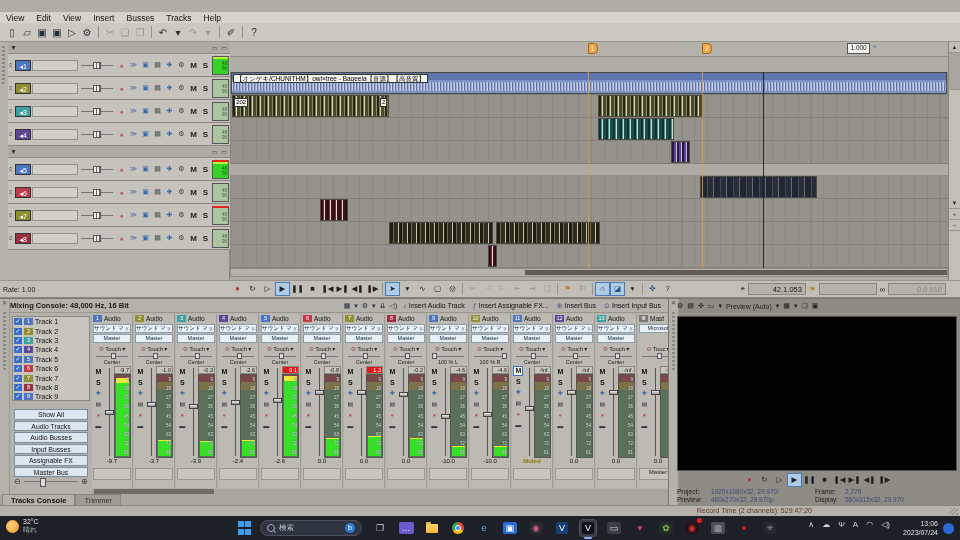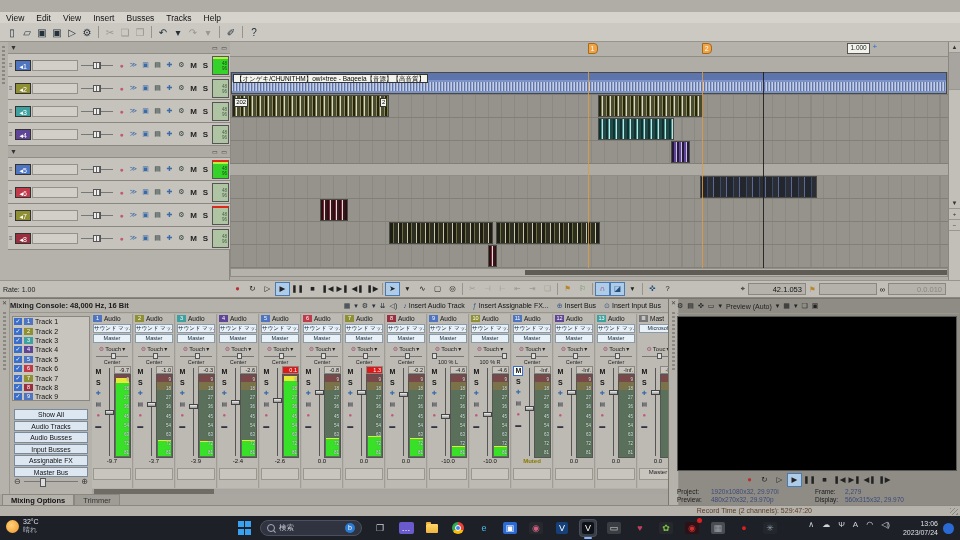--- a/index.html
+++ b/index.html
@@ -1188,21 +1188,21 @@
         </div>
       </div>
       <div class="st-db">0.0</div>
       <div class="st-scribble">Master</div>
     </div>
       </div>
     <div id="mx-hscroll">
         <i></i>
       </div>
     <div id="mx-tabs">
-        <span class="mx-tab active">Mixing Options</span>
+        <span class="mx-tab active">Tracks Console</span>
         <span class="mx-tab">Trimmer</span>
       </div>
   </div>
 
   <div id="preview">
     <div class="dock-strip"></div>
     <div id="pv-toolbar">
         <span>⚙</span>
         <span>▤</span>
         <span>✜</span>

